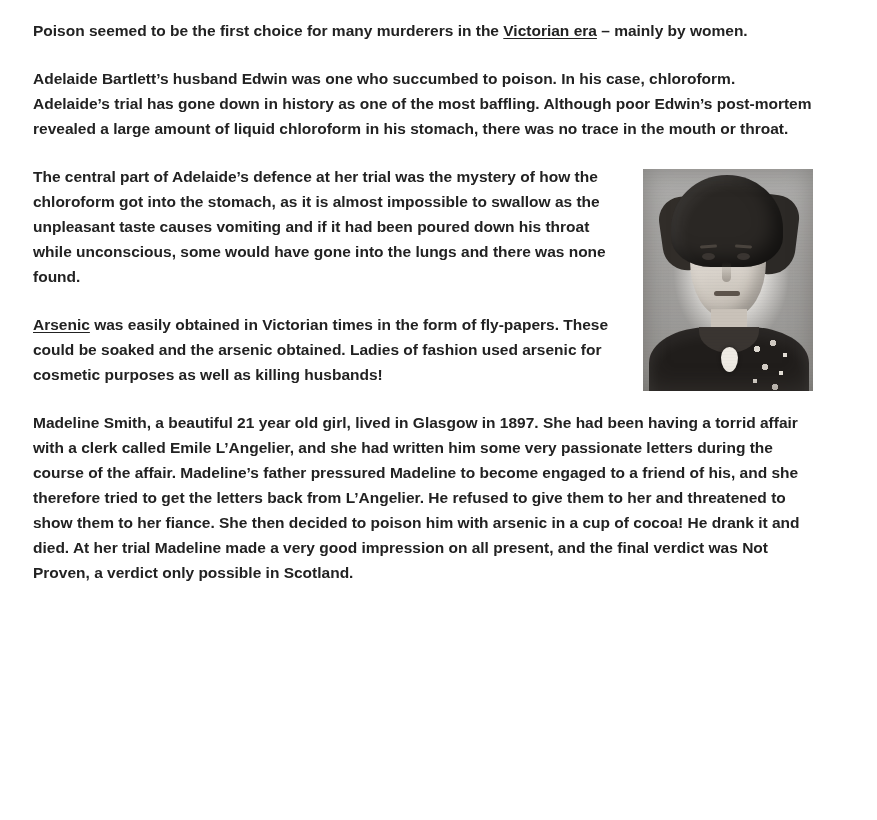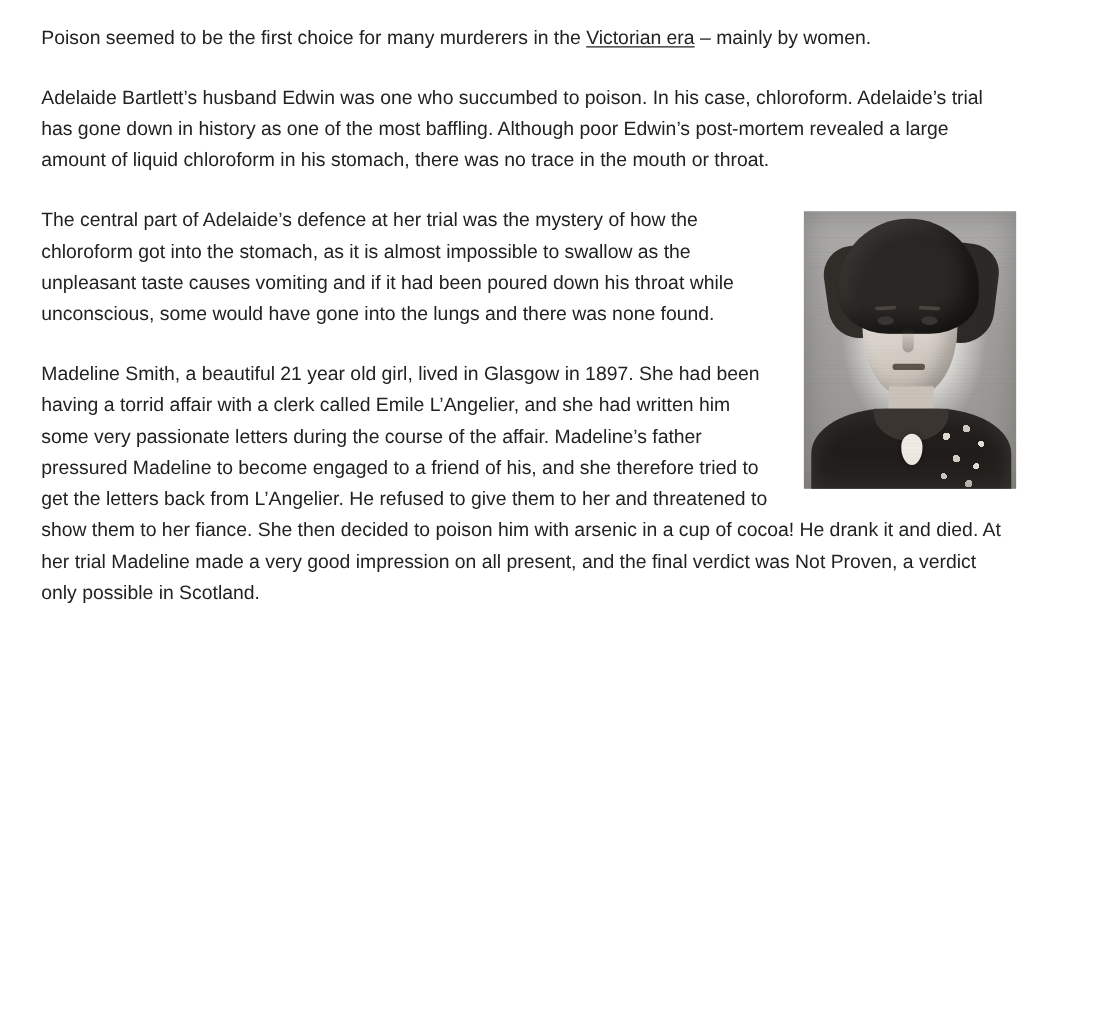--- a/index.html
+++ b/index.html
@@ -21,20 +21,21 @@
     box-sizing: border-box;
     padding: 18px 64px 0 33px;
   }
   .article {
     font-size: 15.5px;
     line-height: 25px;
     color: #222222;
   }
   .para {
     margin: 0 0 23px 0;
+    font-weight: bold;
   }
   .para:last-child {
     margin-bottom: 16px;
   }
   .underlined {
     text-decoration: underline;
     text-underline-offset: 2px;
   }
   
   .portrait-wrap {
@@ -216,19 +217,22 @@
         <div class="p-grain"></div>
         <div class="p-vignette"></div>
       </div>
     </div>
 
     <p class="para">
       <span>The central part of Adelaide’s defence at her trial was the mystery of how the chloroform got into the stomach, as it is almost impossible to swallow as the unpleasant taste causes vomiting and if it had been poured down his throat while unconscious, some would have gone into the lungs and there was none found.</span>
     </p>
 
 
+    <p class="para">
+      <span class="underlined">Arsenic</span><span> was easily obtained in Victorian times in the form of fly-papers. These could be soaked and the arsenic obtained. Ladies of fashion used arsenic for cosmetic purposes as well as killing husbands!</span>
+    </p>
 
     <p class="para">
       <span>Madeline Smith, a beautiful 21 year old girl, lived in Glasgow in 1897. She had been having a torrid affair with a clerk called Emile L’Angelier, and she had written him some very passionate letters during the course of the affair. Madeline’s father pressured Madeline to become engaged to a friend of his, and she therefore tried to get the letters back from L’Angelier. He refused to give them to her and threatened to show them to her fiance. She then decided to poison him with arsenic in a cup of cocoa! He drank it and died. At her trial Madeline made a very good impression on all present, and the final verdict was Not Proven, a verdict only possible in Scotland.</span>
     </p>
 
   </div>
 </div>
 
 </body></html>

